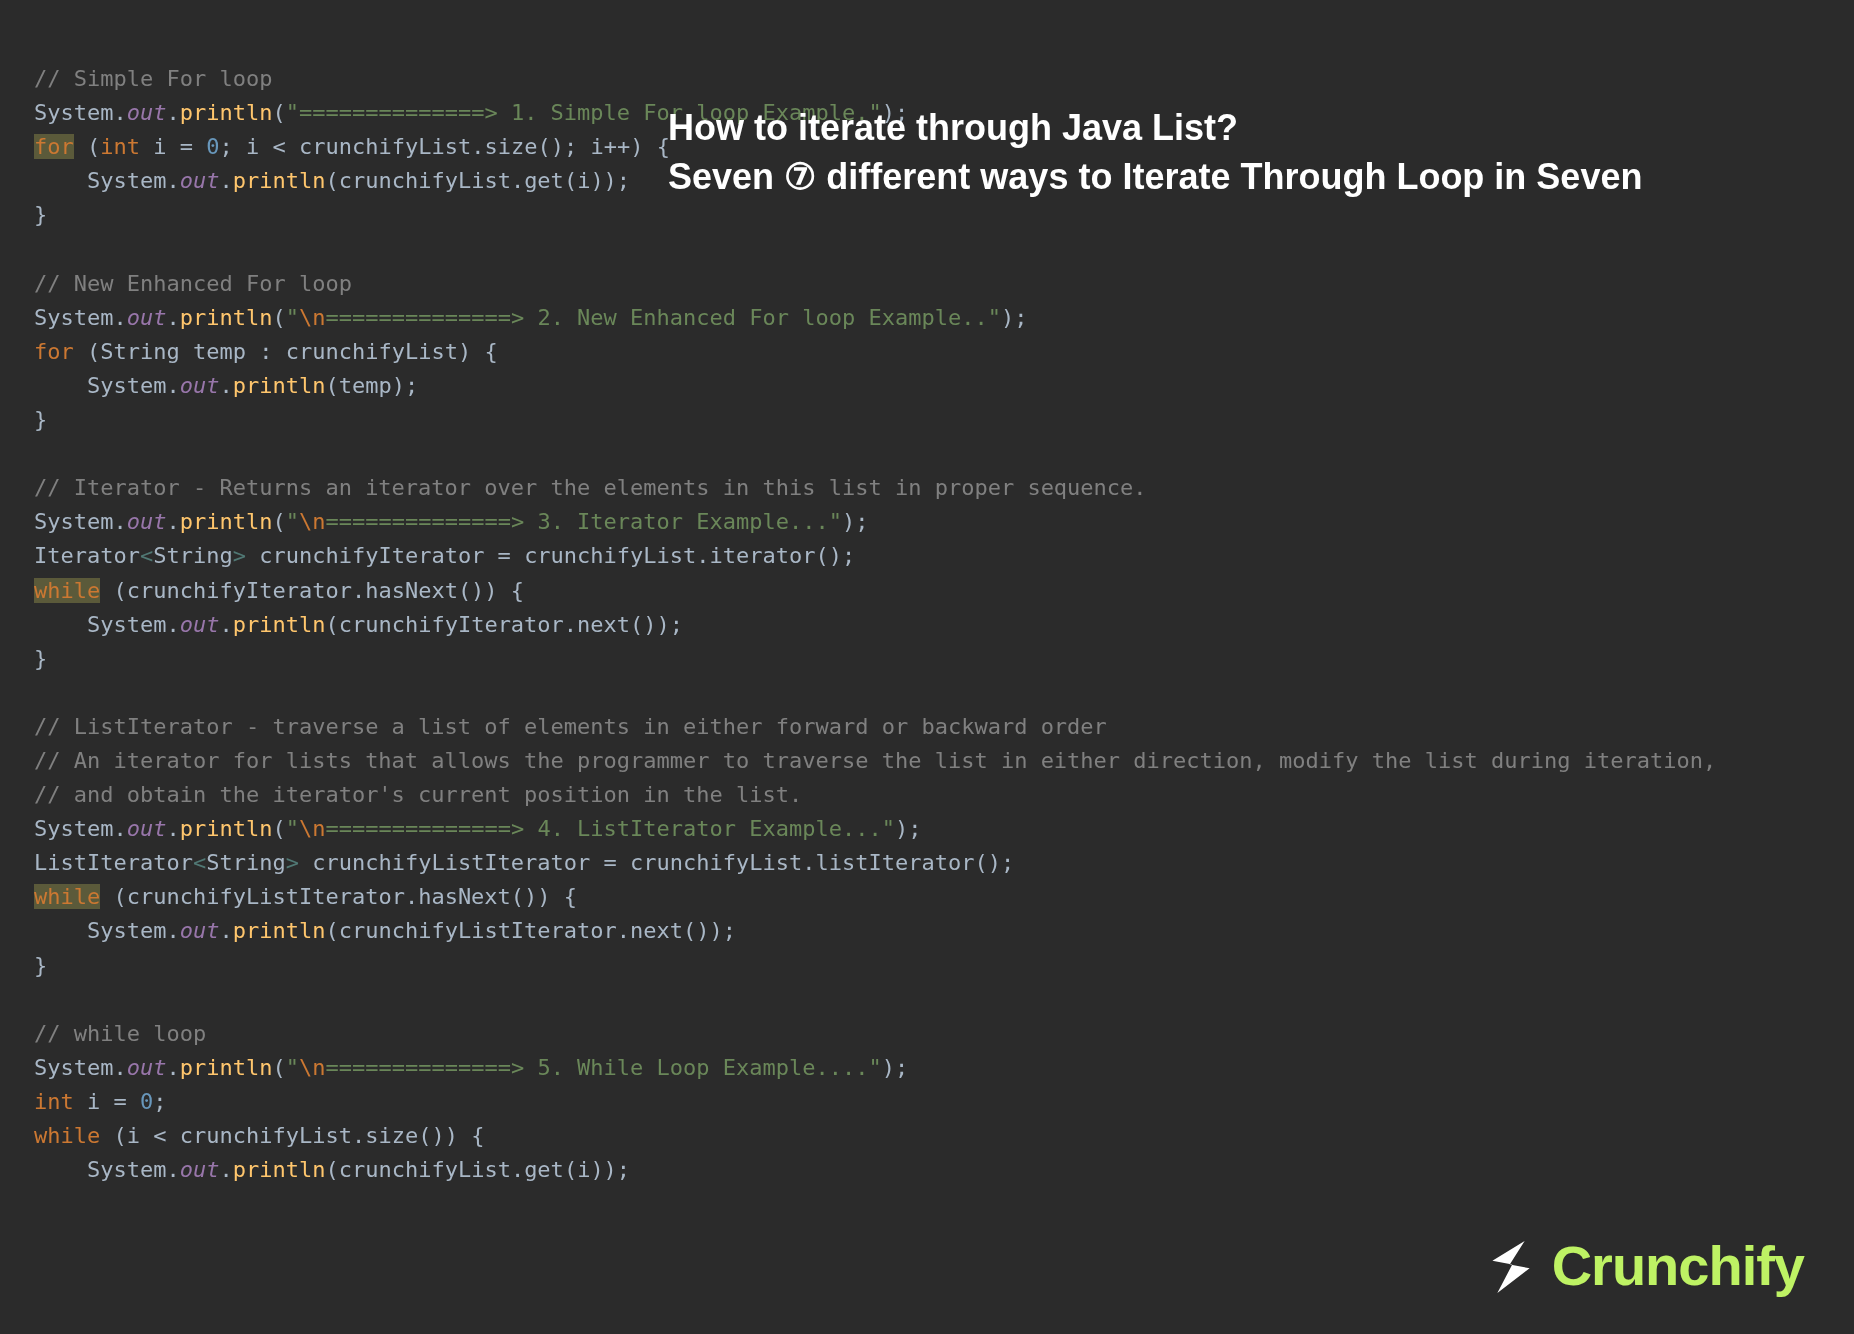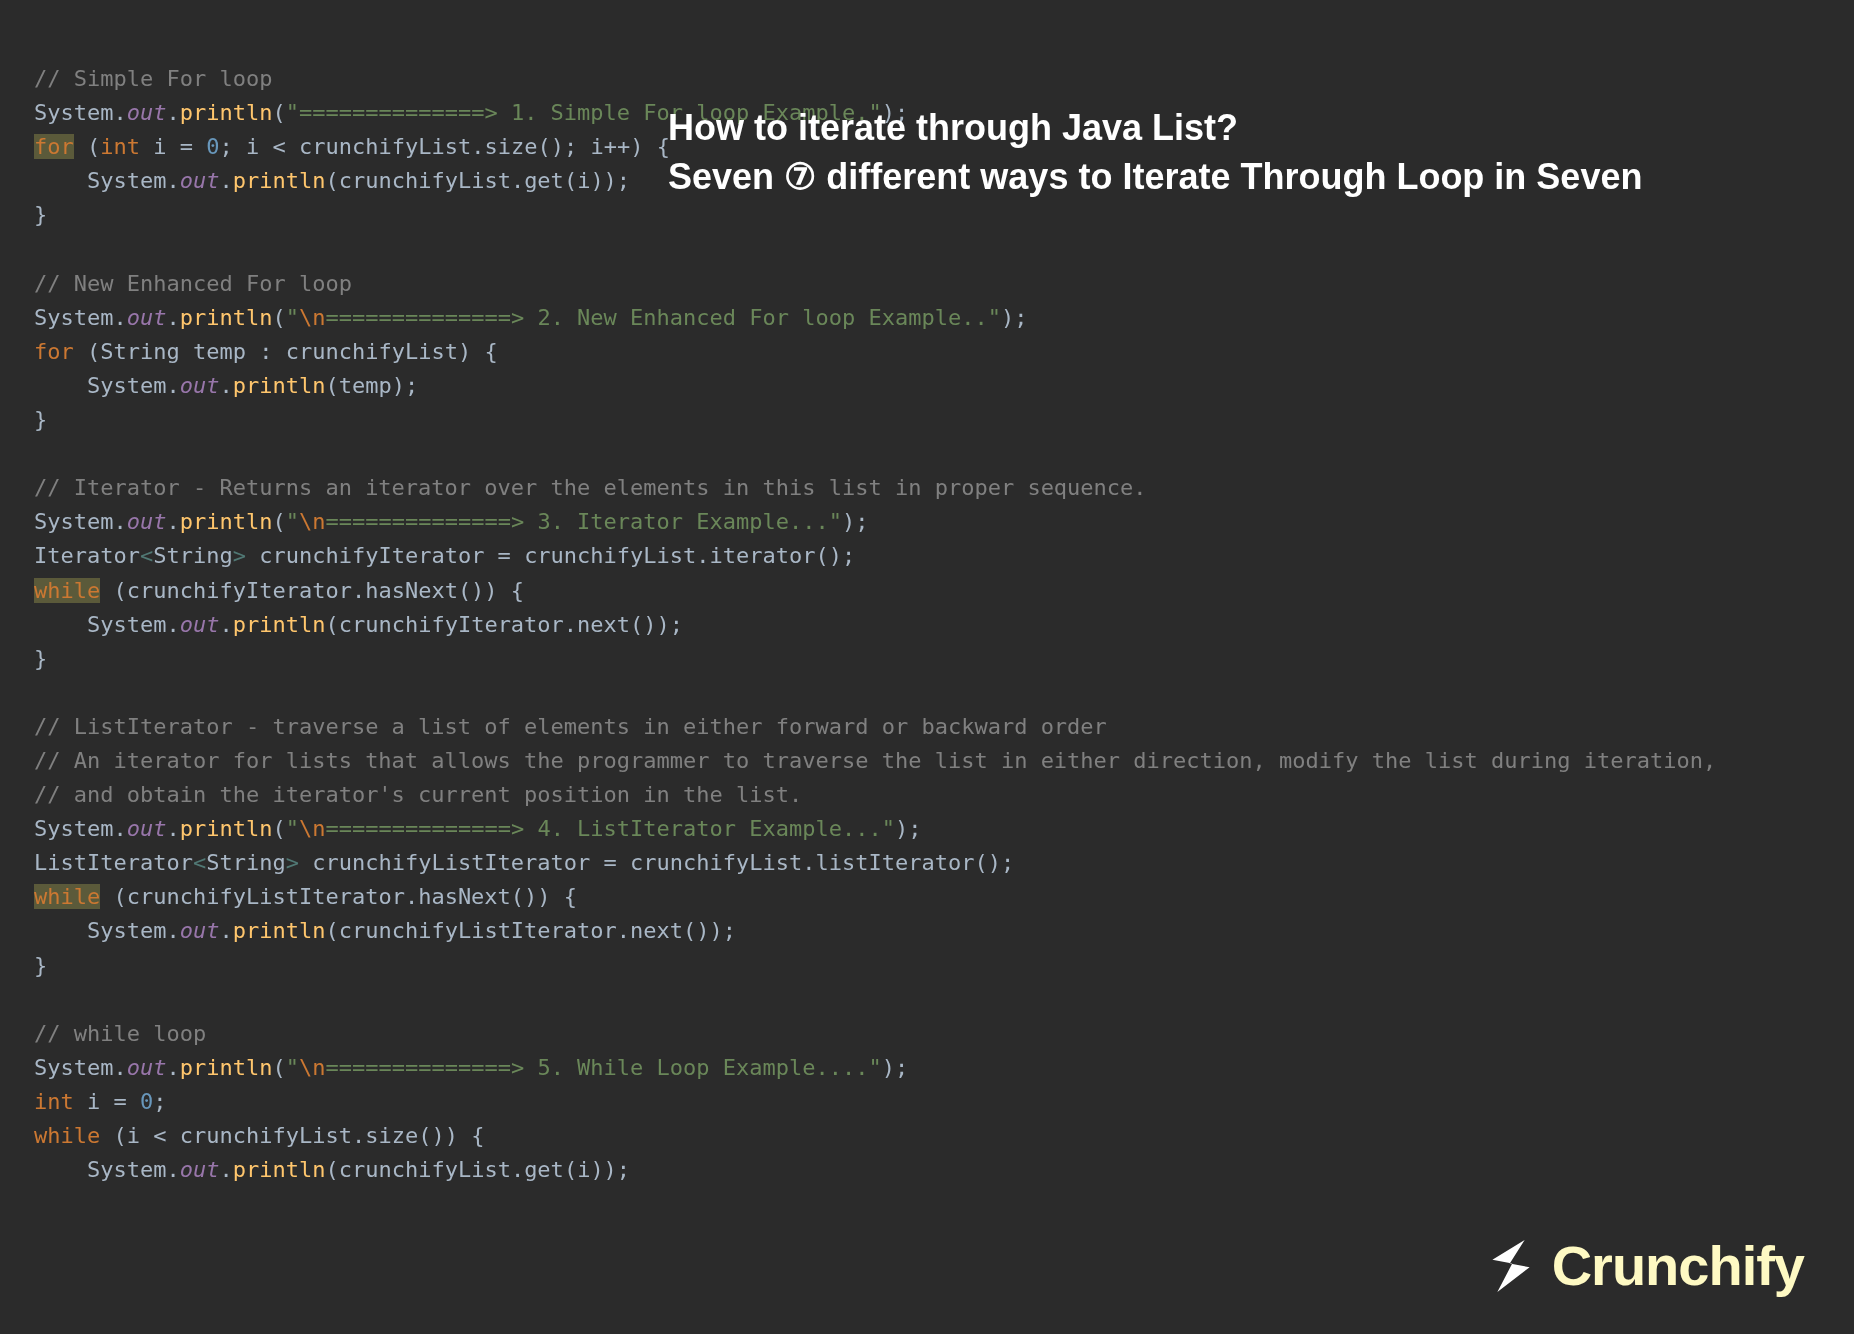--- a/index.html
+++ b/index.html
@@ -39,23 +39,23 @@
     font-weight: 700;
     color: #ffffff;
     line-height: 1.35;
     white-space: normal;
   }
   .logo {
     position: absolute;
     bottom: 36px;
     right: 50px;
     display: flex;
-    align-items: center;
+    align-items: flex-end;
     gap: 10px;
-    color: #fef9c3;
+    color: #bef264;
     font-family: -apple-system, 'Helvetica Neue', Arial, sans-serif;
   }
   .logo-text {
     font-size: 56px;
     font-weight: 700;
     letter-spacing: -1px;
   }
   .logo-icon svg { display: block; }
 </style>
 </head>

